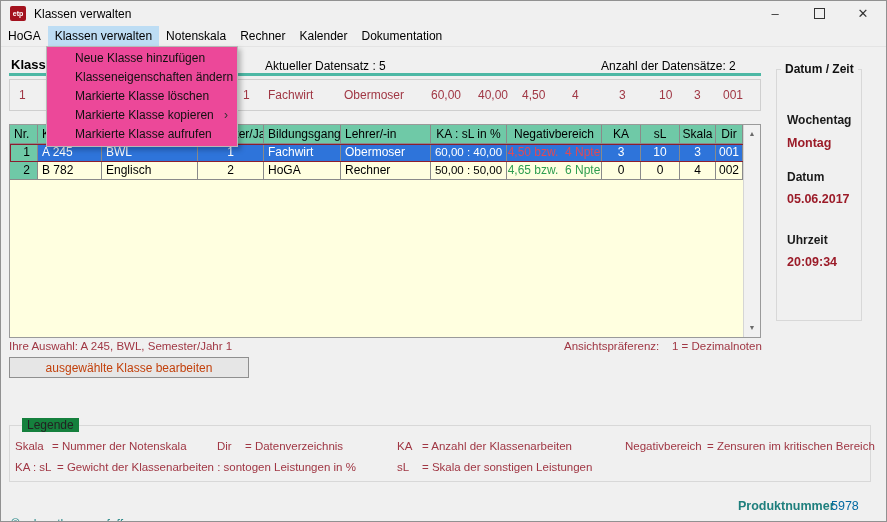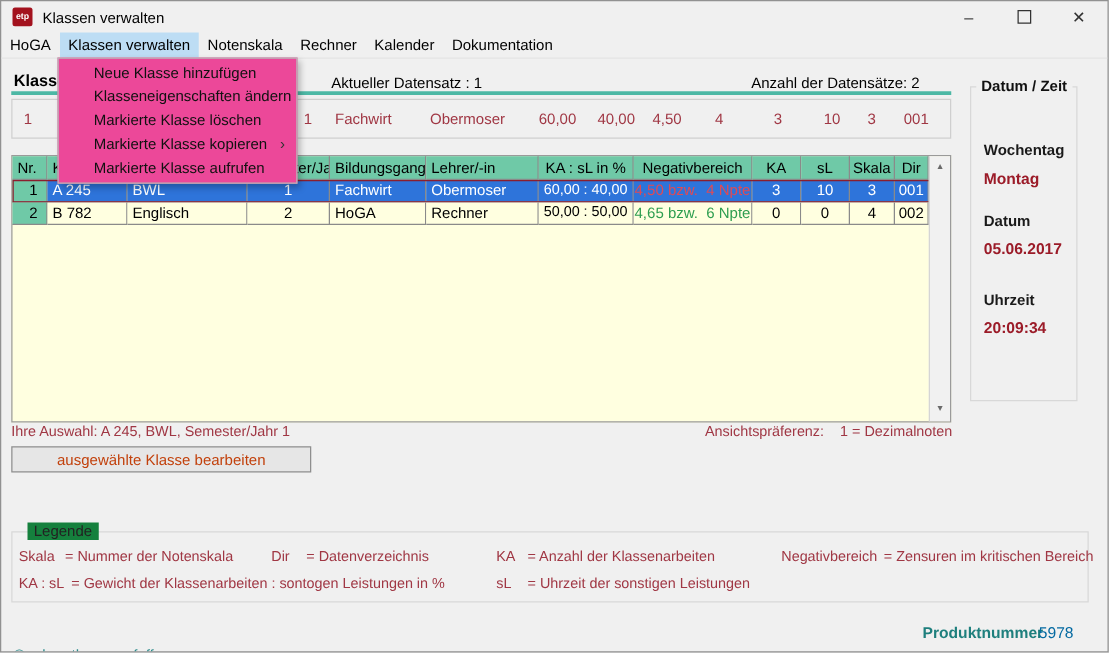--- a/index.html
+++ b/index.html
@@ -128,21 +128,21 @@
   <div class="menubar">
     <div class="menu-item">HoGA</div>
     <div class="menu-item active">Klassen verwalten</div>
     <div class="menu-item">Notenskala</div>
     <div class="menu-item">Rechner</div>
     <div class="menu-item">Kalender</div>
     <div class="menu-item">Dokumentation</div>
   </div>
 
   <div class="sec-title">Klassen</div>
-  <div class="cur-rec">Aktueller Datensatz : 1</div>
+  <div class="cur-rec">Aktueller Datensatz : 5</div>
   <div class="cnt-label">Anzahl der Datensätze:</div>
   <div class="cnt-value">2</div>
   <div class="teal-line"></div>
 
   <div class="record-box">
     <span>1</span>
     <span>A 245</span>
     <span>BWL</span>
     <span>1</span>
     <span>Fachwirt</span>
@@ -217,21 +217,21 @@
     <span class="leg r1 lx1d">= Nummer der Notenskala</span>
     <span class="leg r1 lx2">Dir</span>
     <span class="leg r1 lx2d">= Datenverzeichnis</span>
     <span class="leg r1 lx3">KA</span>
     <span class="leg r1 lx3d">= Anzahl der Klassenarbeiten</span>
     <span class="leg r1 lx4">Negativbereich</span>
     <span class="leg r1 lx4d">= Zensuren im kritischen Bereich</span>
     <span class="leg r2 lx5">KA : sL</span>
     <span class="leg r2 lx5d">= Gewicht der Klassenarbeiten : sontogen Leistungen in %</span>
     <span class="leg r2 lx3">sL</span>
-    <span class="leg r2 lx3d">= Uhrzeit der sonstigen Leistungen</span>
+    <span class="leg r2 lx3d">= Skala der sonstigen Leistungen</span>
   </div>
 
   <div class="dt-panel">
     <div class="dt-title">Datum / Zeit</div>
     <div class="dt-label dtl1">Wochentag</div>
     <div class="dt-value dtv1">Montag</div>
     <div class="dt-label dtl2">Datum</div>
     <div class="dt-value dtv2">05.06.2017</div>
     <div class="dt-label dtl3">Uhrzeit</div>
     <div class="dt-value dtv3">20:09:34</div>

